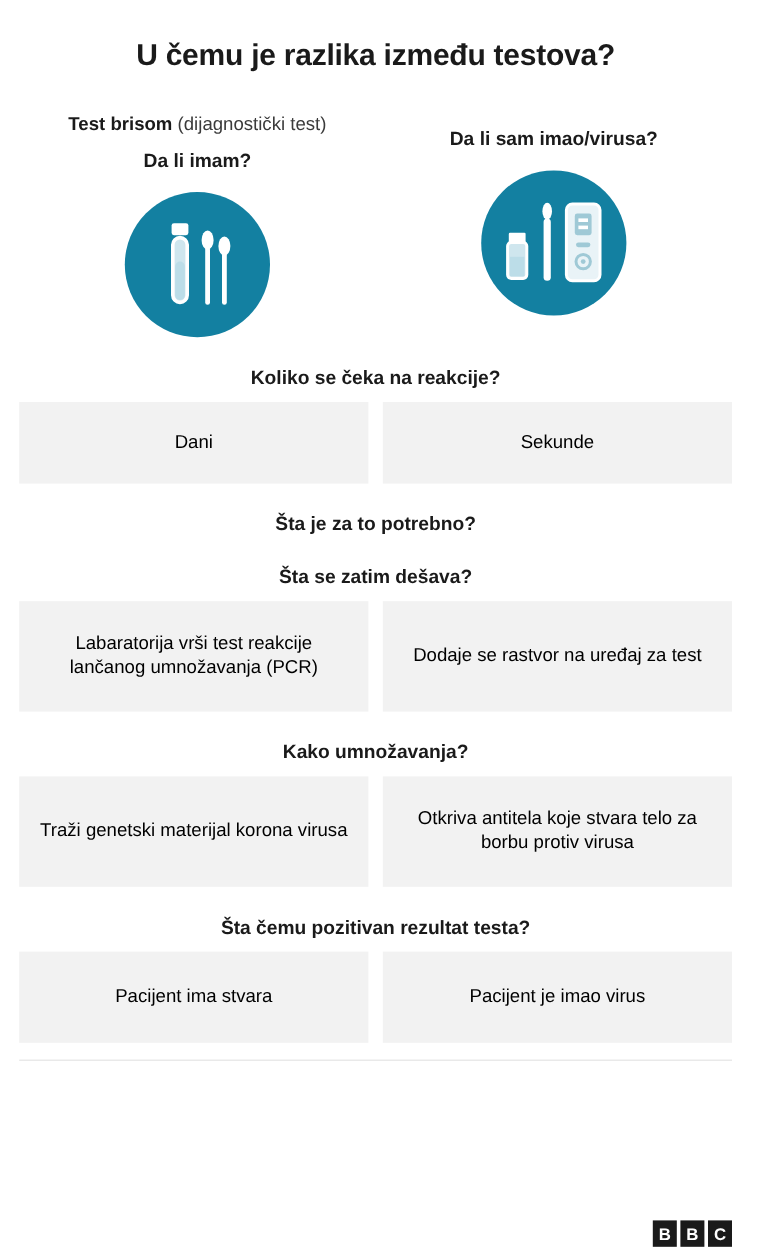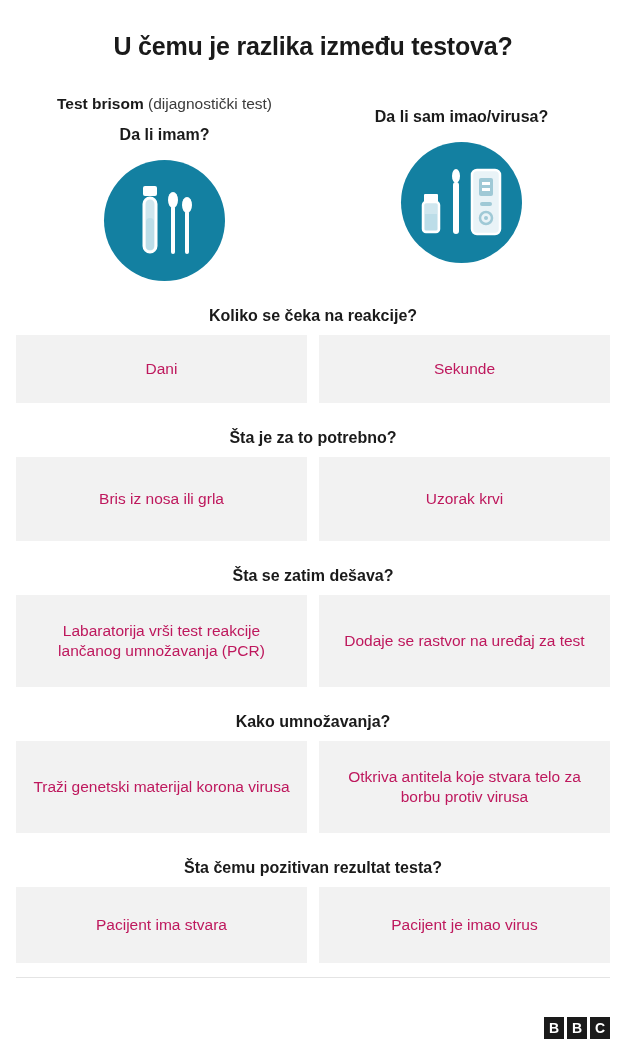--- a/index.html
+++ b/index.html
@@ -79,21 +79,21 @@
   }
   .cell {
     width: 50%;
     background: #f2f2f2;
     box-sizing: border-box;
     display: flex;
     align-items: center;
     justify-content: center;
     text-align: center;
     font-size: 15.5px;
-    color: #be185d;
+    color: #000000;
     line-height: 1.32;
     padding: 10px 14px;
   }
   .h-1 { height: 68px; }
   .h-2 { height: 84px; }
   .h-3 { height: 92px; }
   .h-4 { height: 92px; }
   .h-5 { height: 76px; }
   .footer {
     position: absolute;
@@ -179,24 +179,20 @@
 
   </div>
 
   <div class="section-title">Koliko se čeka na reakcije?</div>
   <div class="row">
     <div class="cell h-1">Dani</div>
     <div class="cell h-1">Sekunde</div>
   </div>
 
   <div class="section-title">Šta je za to potrebno?</div>
-  <div class="row">
-    <div class="cell h-2">Bris iz nosa ili grla</div>
-    <div class="cell h-2">Uzorak krvi</div>
-  </div>
 
   <div class="section-title">Šta se zatim dešava?</div>
   <div class="row">
     <div class="cell h-3">Labaratorija vrši test reakcije lančanog umnožavanja (PCR)</div>
     <div class="cell h-3">Dodaje se rastvor na uređaj za test</div>
   </div>
 
   <div class="section-title">Kako umnožavanja?</div>
   <div class="row">
     <div class="cell h-4">Traži genetski materijal korona virusa</div>

